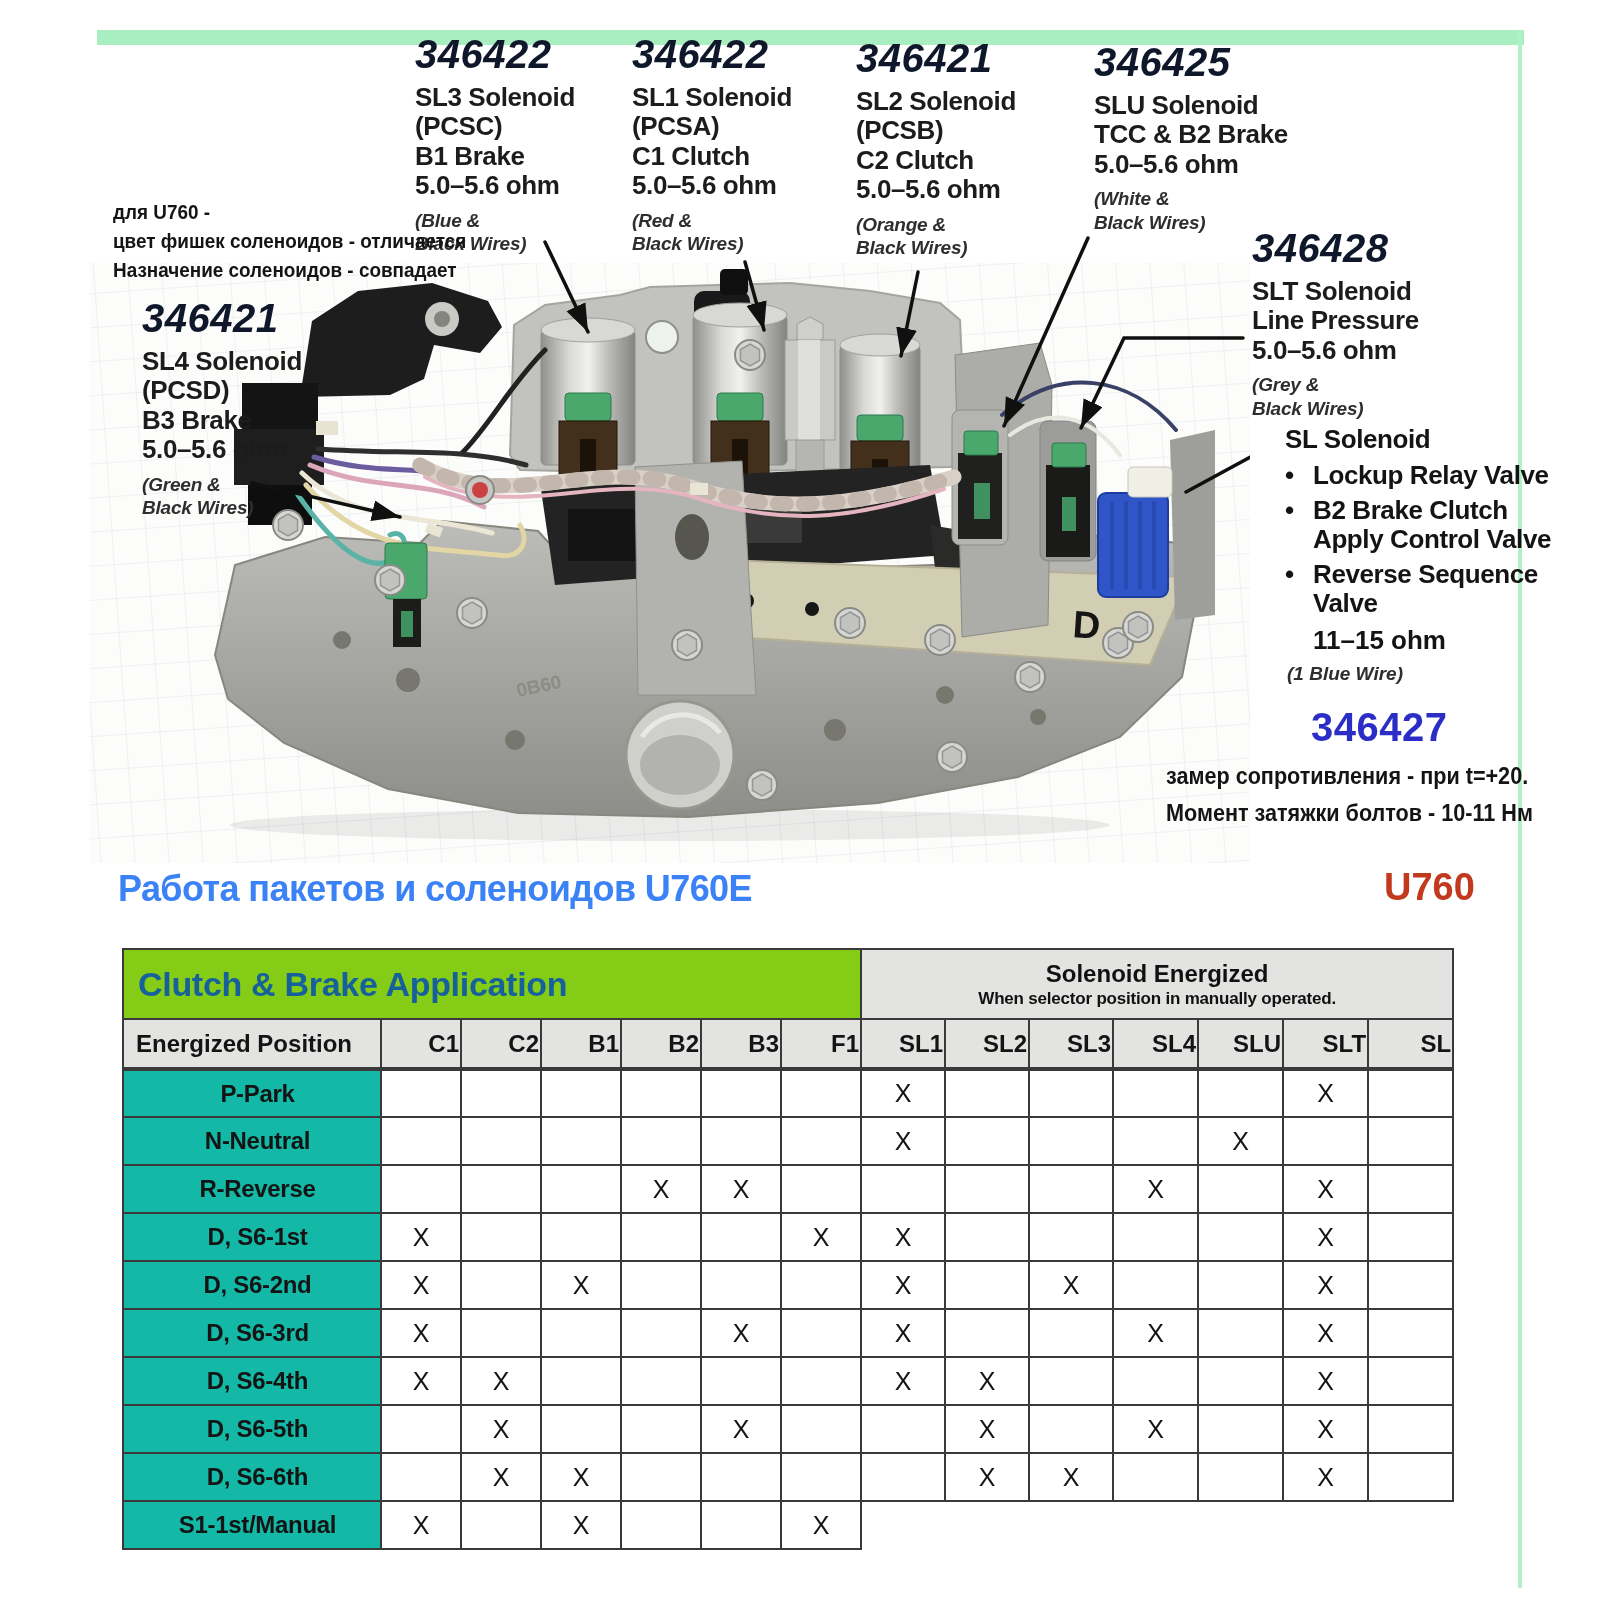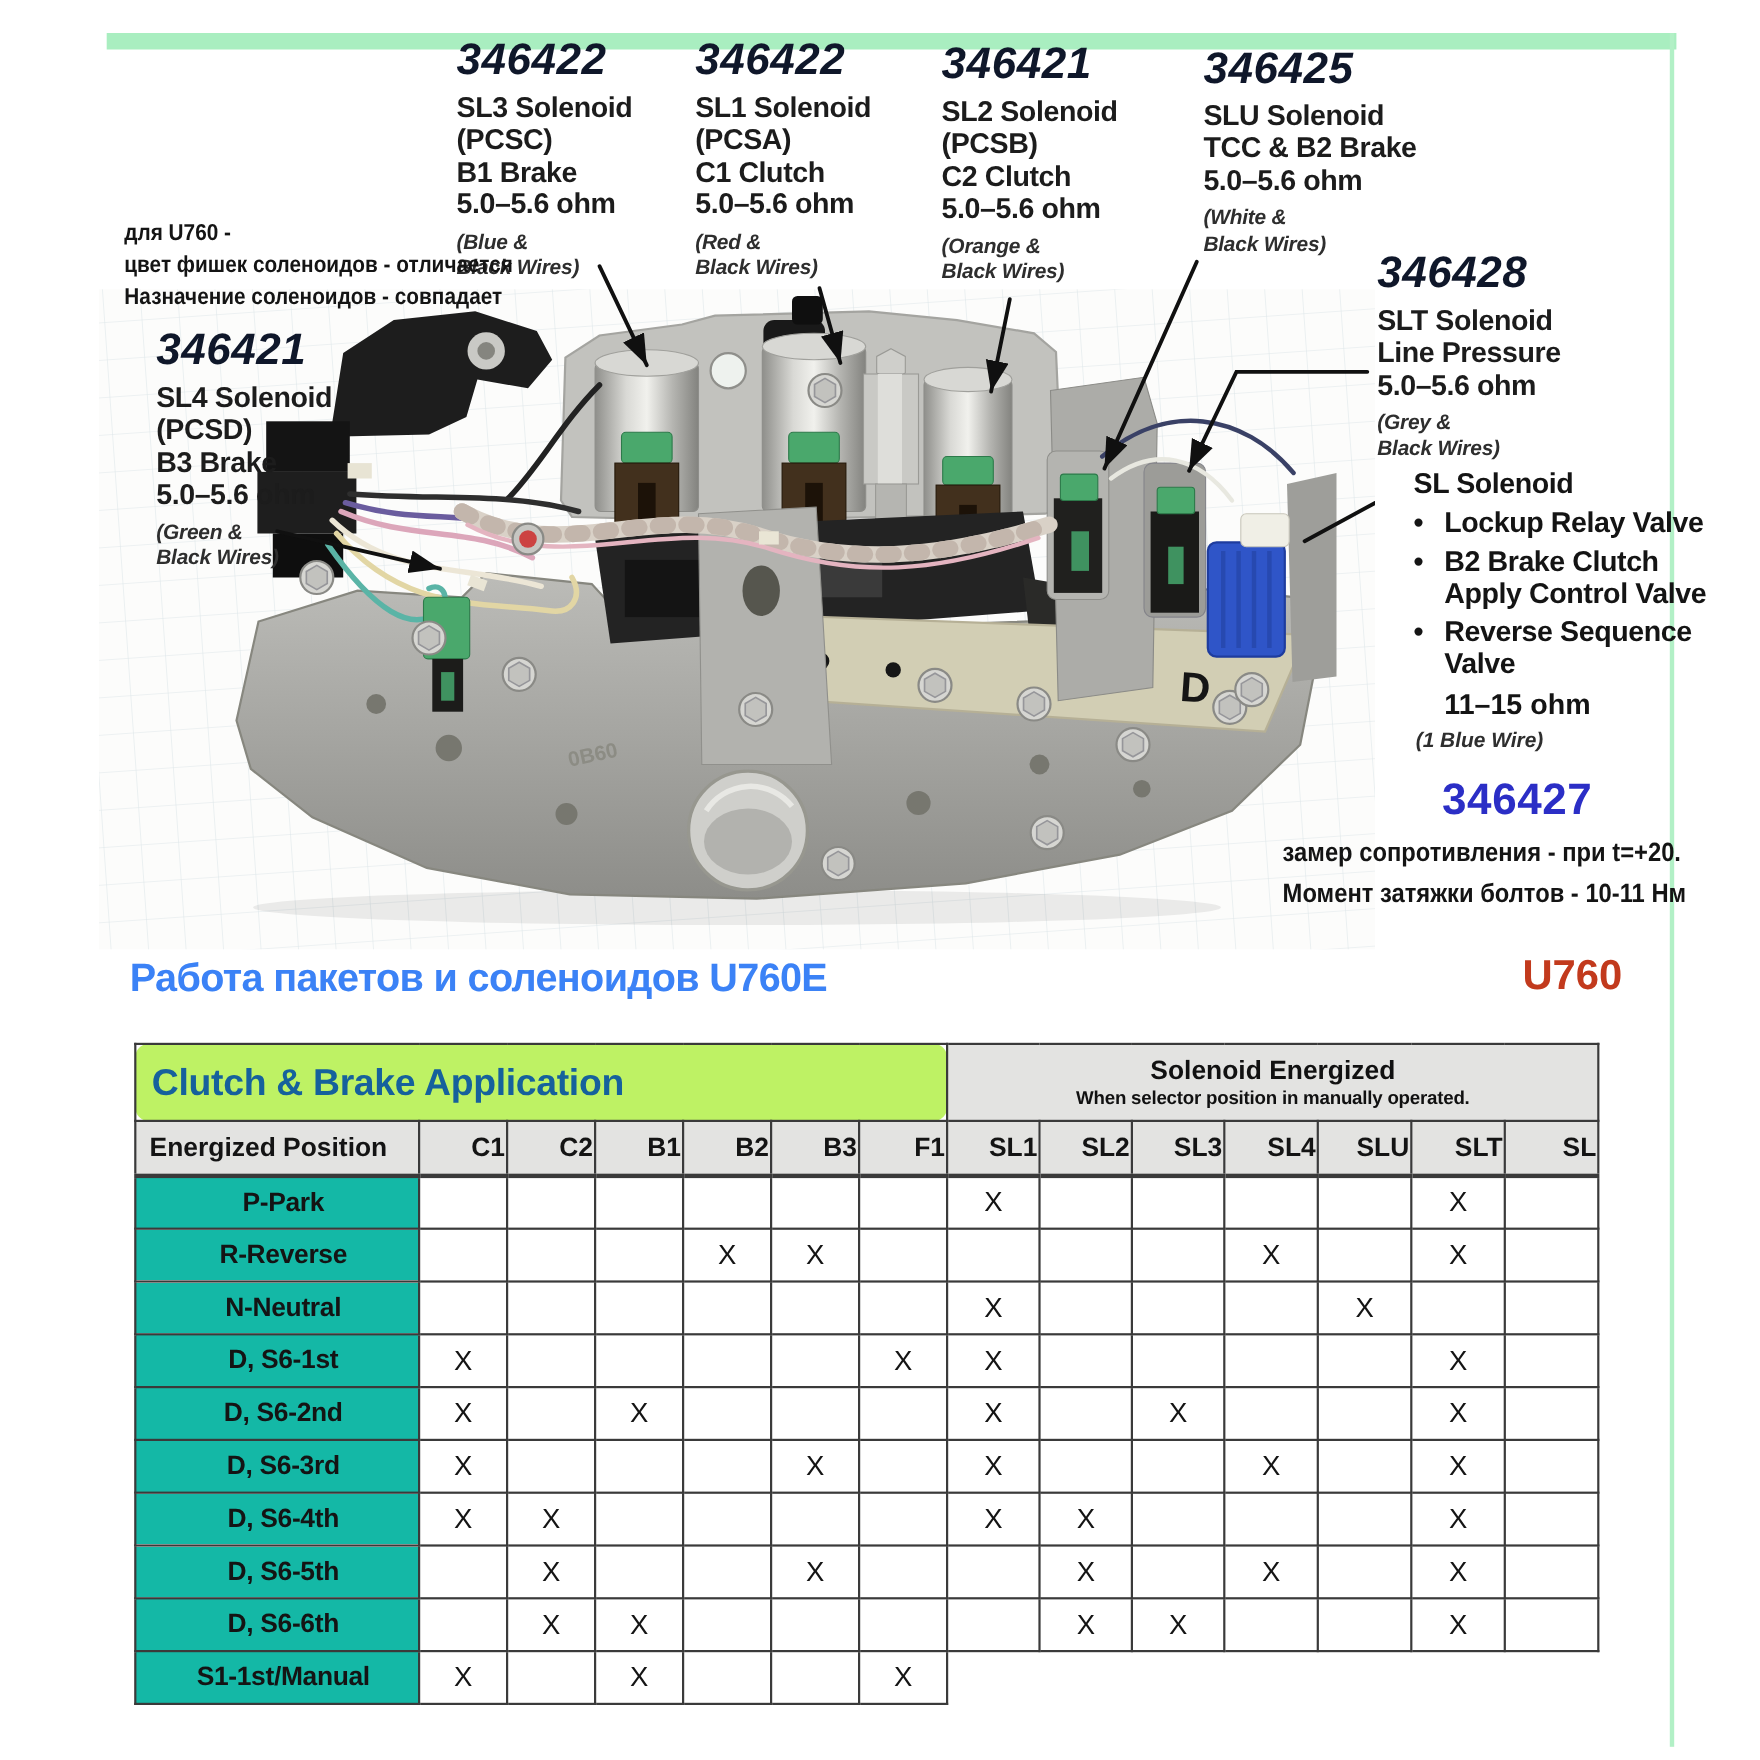--- a/index.html
+++ b/index.html
@@ -31,21 +31,21 @@
   .rus{position:absolute;font-weight:bold;color:#141414;transform:scaleX(0.9);transform-origin:left top;z-index:3;}
   .rus div{white-space:nowrap;}
   .rus-top{left:113px;top:197px;font-size:21px;line-height:29px;}
   .rus-bottom{left:1166px;top:757px;font-size:24px;line-height:37px;}
 
   .heading{position:absolute;left:118px;top:868px;font-size:36px;font-weight:bold;color:#3b82f6;letter-spacing:-0.6px;}
   .brand{position:absolute;left:1384px;top:866px;font-size:38px;font-weight:bold;color:#c23a1d;}
 
   table.app-table{position:absolute;left:122px;top:948px;width:1330px;border-collapse:collapse;table-layout:fixed;z-index:2;}
   .app-table th,.app-table td{border:2px solid #3a3a3a;box-sizing:border-box;overflow:hidden;}
-  th.grp-left{background:#bef264;color:#16619c;font-size:34px;font-weight:bold;text-align:left;padding-left:14px;height:70px;letter-spacing:-0.3px;border-radius:12px;}
+  th.grp-left{background:#84cc16;color:#16619c;font-size:34px;font-weight:bold;text-align:left;padding-left:14px;height:70px;letter-spacing:-0.3px;}
   th.grp-right{background:#e3e3e1;vertical-align:middle;padding:2px 0;}
   .ge-title{font-size:24px;font-weight:bold;color:#111;}
   .ge-sub{font-size:17px;font-weight:bold;color:#111;margin-top:1px;letter-spacing:-0.2px;}
   th.colh{background:#e3e3e1;font-size:24px;font-weight:bold;height:50px;text-align:right;border-bottom-width:4px;}
   th.selh{text-align:left;padding-left:12px;}
   .app-table tbody td{height:48px;font-size:25px;text-align:center;background:#ffffff;}
   .app-table td.rowhead{background:#14b8a6;text-align:center;padding-left:12px;font-weight:bold;font-size:24px;letter-spacing:-0.3px;}
   .app-table td.void{border:none;background:transparent;}
 </style>
 </head>
@@ -420,49 +420,49 @@
         <td></td>
         <td>X</td>
         <td></td>
         <td></td>
         <td></td>
         <td></td>
         <td>X</td>
         <td></td>
       </tr>
       <tr>
+        <td class="rowhead">N-Neutral</td>
+        <td></td>
+        <td></td>
+        <td></td>
+        <td></td>
+        <td></td>
+        <td></td>
+        <td>X</td>
+        <td></td>
+        <td></td>
+        <td></td>
+        <td>X</td>
+        <td></td>
+        <td></td>
+      </tr>
+      <tr>
         <td class="rowhead">R-Reverse</td>
         <td></td>
         <td></td>
         <td></td>
         <td>X</td>
         <td>X</td>
         <td></td>
         <td></td>
         <td></td>
         <td></td>
         <td>X</td>
         <td></td>
         <td>X</td>
-        <td></td>
-      </tr>
-      <tr>
-        <td class="rowhead">N-Neutral</td>
-        <td></td>
-        <td></td>
-        <td></td>
-        <td></td>
-        <td></td>
-        <td></td>
-        <td>X</td>
-        <td></td>
-        <td></td>
-        <td></td>
-        <td>X</td>
-        <td></td>
         <td></td>
       </tr>
       <tr>
         <td class="rowhead">D, S6-1st</td>
         <td>X</td>
         <td></td>
         <td></td>
         <td></td>
         <td></td>
         <td>X</td>

